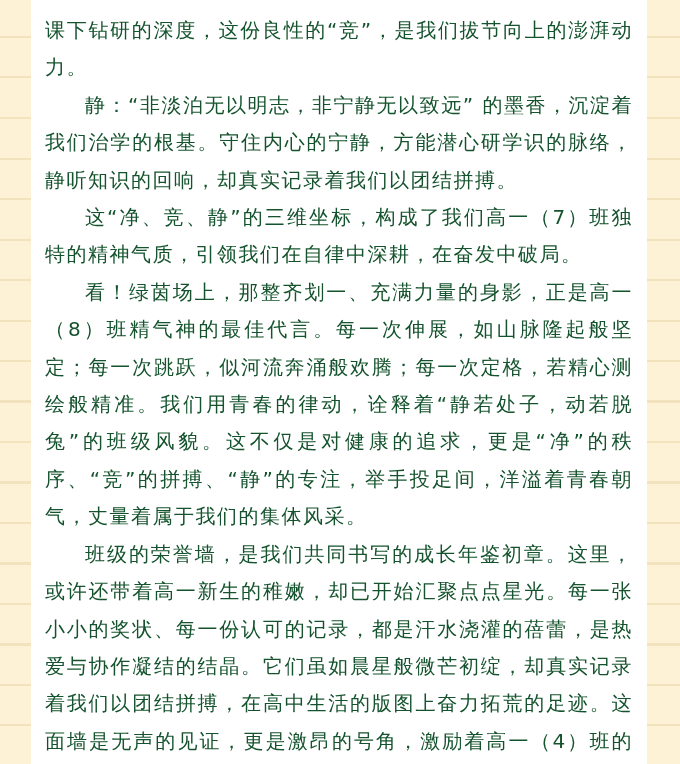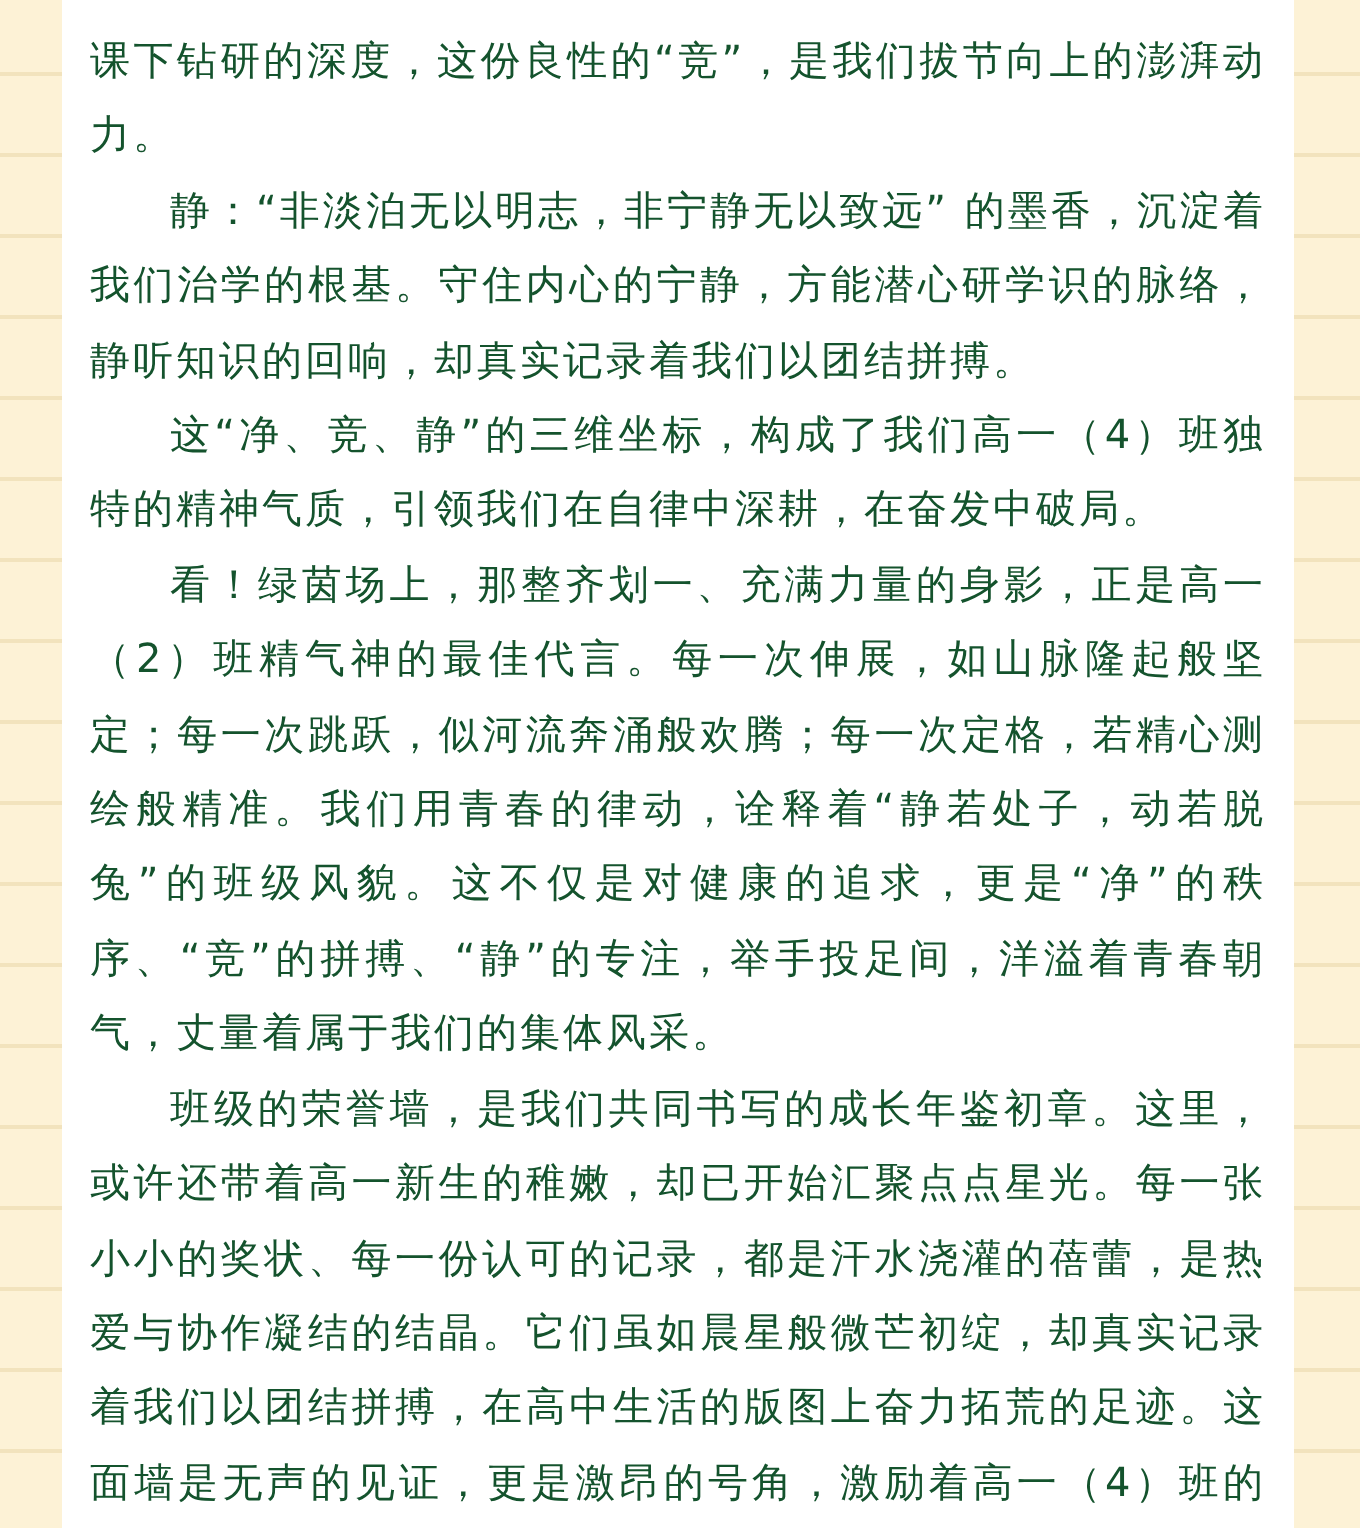--- a/index.html
+++ b/index.html
@@ -60,19 +60,19 @@
   </style>
 </head>
 <body>
 
 <div class="side side-left"></div>
 
 <div class="page">
   <div class="article">
     <p class="cont">课下钻研的深度，这份良性的“竞”，是我们拔节向上的澎湃动力。</p>
     <p>静：“非淡泊无以明志，非宁静无以致远” 的墨香，沉淀着我们治学的根基。守住内心的宁静，方能潜心研学识的脉络，静听知识的回响，却真实记录着我们以团结拼搏。</p>
-    <p>这“净、竞、静”的三维坐标，构成了我们高一（4）班独特的精神气质，引领我们在自律中深耕，在奋发中破局。</p>
-    <p>看！绿茵场上，那整齐划一、充满力量的身影，正是高一（2）班精气神的最佳代言。每一次伸展，如山脉隆起般坚定；每一次跳跃，似河流奔涌般欢腾；每一次定格，若精心测绘般精准。我们用青春的律动，诠释着“静若处子，动若脱兔”的班级风貌。这不仅是对健康的追求，更是“净”的秩序、“竞”的拼搏、“静”的专注，举手投足间，洋溢着青春朝气，丈量着属于我们的集体风采。</p>
+    <p>这“净、竞、静”的三维坐标，构成了我们高一（7）班独特的精神气质，引领我们在自律中深耕，在奋发中破局。</p>
+    <p>看！绿茵场上，那整齐划一、充满力量的身影，正是高一（8）班精气神的最佳代言。每一次伸展，如山脉隆起般坚定；每一次跳跃，似河流奔涌般欢腾；每一次定格，若精心测绘般精准。我们用青春的律动，诠释着“静若处子，动若脱兔”的班级风貌。这不仅是对健康的追求，更是“净”的秩序、“竞”的拼搏、“静”的专注，举手投足间，洋溢着青春朝气，丈量着属于我们的集体风采。</p>
     <p>班级的荣誉墙，是我们共同书写的成长年鉴初章。这里，或许还带着高一新生的稚嫩，却已开始汇聚点点星光。每一张小小的奖状、每一份认可的记录，都是汗水浇灌的蓓蕾，是热爱与协作凝结的结晶。它们虽如晨星般微芒初绽，却真实记录着我们以团结拼搏，在高中生活的版图上奋力拓荒的足迹。这面墙是无声的见证，更是激昂的号角，激励着高一（4）班的每一位成员：以此刻为起点，继续挥毫泼墨，用不懈的坚持与努力，让未来的星河更加璀璨夺目，让每一份付出都闪耀成青春最亮的星！</p>
   </div>
 </div>
 
 <div class="side side-right"></div>
 
 </body></html>

